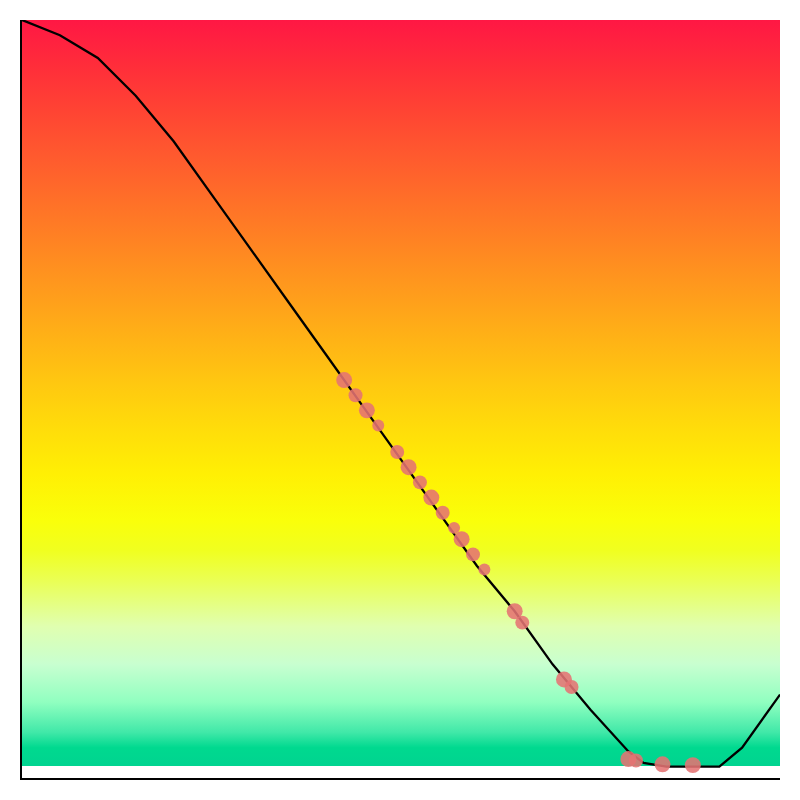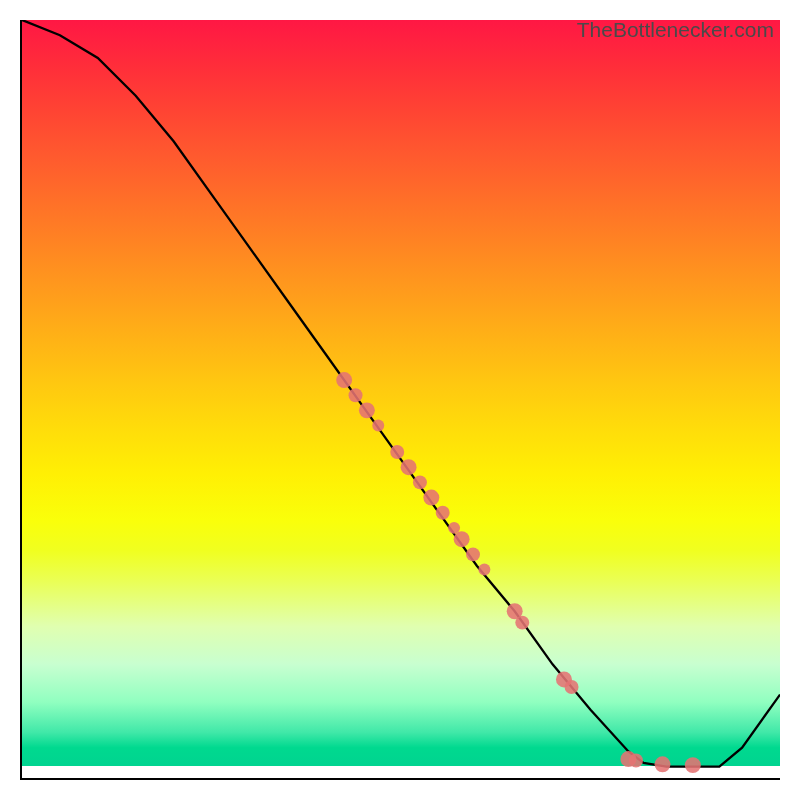--- a/index.html
+++ b/index.html
@@ -81,21 +81,20 @@
     fill: #e57373;
     opacity: 0.88;
   }
 </style>
 </head>
 <body>
 
 <div class="chart-area">
   <div class="gradient-bg"></div>
   <div class="white-bottom"></div>
-  <div class="attribution">TheBottlenecker.com</div>
   <svg class="overlay" viewBox="0 0 760 760" preserveAspectRatio="none">
     <path id="curve-path" class="curve" d="M 0.0 0.0 L 38.0 15.2 L 76.0 38.0 L 114.0 76.0 L 152.0 121.6 L 190.0 174.8 L 228.0 228.0 L 266.0 281.2 L 304.0 334.4 L 342.0 387.6 L 380.0 440.8 L 418.0 494.0 L 456.0 547.2 L 494.0 592.8 L 532.0 646.0 L 570.0 691.6 L 608.0 733.4 L 623.2 744.8 L 646.0 748.6 L 668.8 748.6 L 699.2 748.6 L 722.0 729.6 L 760.0 676.4"></path>
     <g id="points-group">
         <circle cx="323.0" cy="361.0" r="8" class="pt"></circle>
         <circle cx="334.4" cy="376.2" r="7" class="pt"></circle>
         <circle cx="345.8" cy="391.4" r="8" class="pt"></circle>
         <circle cx="357.2" cy="406.6" r="6" class="pt"></circle>
         <circle cx="376.2" cy="433.2" r="7" class="pt"></circle>
         <circle cx="387.6" cy="448.4" r="8" class="pt"></circle>
         <circle cx="399.0" cy="463.6" r="7" class="pt"></circle>

